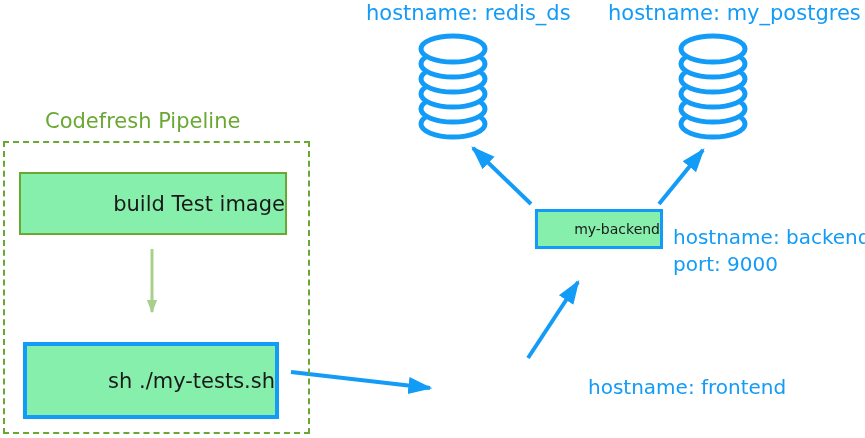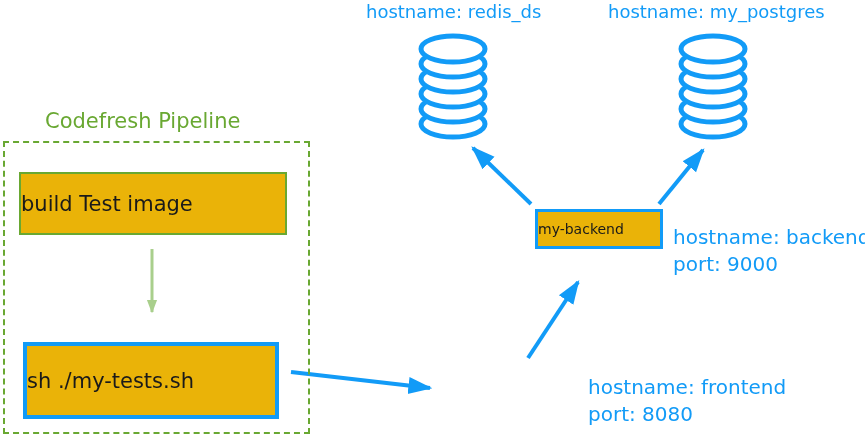--- a/index.html
+++ b/index.html
@@ -27,36 +27,36 @@
   }
   .blue-line { stroke: var(--blue); stroke-width: 4; fill: none; }
   .green-line { stroke: var(--light-green); stroke-width: 3; fill: none; }
   .cyl { fill: #ffffff; stroke: var(--blue); stroke-width: 5; }
   .mk-blue { fill: var(--blue); }
   .mk-green { fill: var(--light-green); }
 
   .db-label {
     position: absolute;
     color: var(--blue);
-    font-size: 18px;
+    font-size: 21px;
     white-space: nowrap;
   }
   .side-label {
     position: absolute;
     color: var(--blue);
     font-size: 20px;
     line-height: 27px;
     white-space: nowrap;
   }
   .box {
     position: absolute;
-    background: #eab308;
+    background: #86efac;
     display: flex;
     align-items: center;
-    justify-content: flex-start;
+    justify-content: flex-end;
     color: var(--black);
     white-space: nowrap;
   }
   .box.small { font-size: 14px; border: 3px solid var(--blue); }
   .box.big { font-size: 21px; }
   .pipeline-frame {
     position: absolute;
     left: 3px; top: 141px;
     width: 307px; height: 293px;
     border: 2px dashed var(--green);
@@ -142,16 +142,15 @@
   <div class="box small backend-box">
     <span>my-backend</span>
   </div>
   <div class="side-label" style="left:673px; top:224px;">
     <div>hostname: backend</div>
     <div>port: 9000</div>
   </div>
 
   <div class="side-label" style="left:588px; top:374px;">
     <div>hostname: frontend</div>
-    <div>port: 8080</div>
   </div>
 
 </div>
 
 </body></html>

